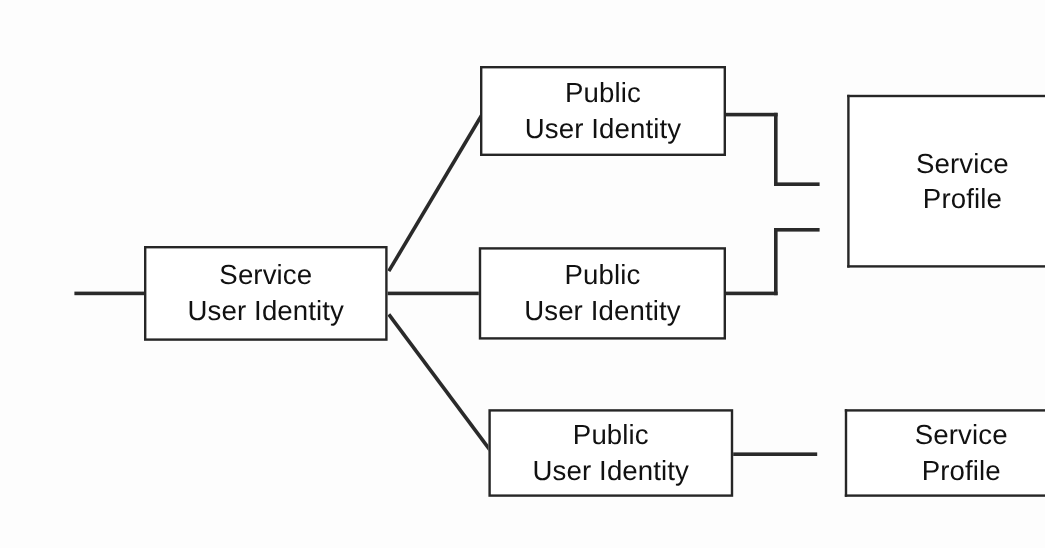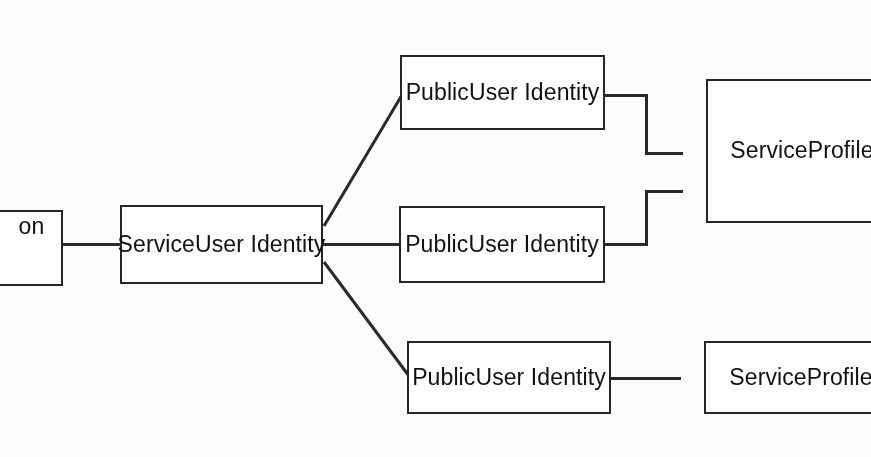--- a/index.html
+++ b/index.html
@@ -15,21 +15,21 @@
     background: #fdfdfd;
     overflow: hidden;
     font-family: "Liberation Sans", sans-serif;
   }
   .node {
     position: absolute;
     box-sizing: border-box;
     background: #ffffff;
     border: 2px solid #262626;
     display: flex;
-    flex-direction: row;
+    flex-direction: column;
     align-items: center;
     justify-content: center;
     color: #111111;
     font-size: 23px;
     line-height: 1.28;
     letter-spacing: 0.1px;
     text-align: center;
     white-space: nowrap;
   }
   .node .ln { display: block; }
@@ -77,23 +77,20 @@
   <div class="edge h" style="left:604px; top:94px; width:44px;"></div>
   <div class="edge v" style="left:645px; top:94px; height:61px;"></div>
   <div class="edge h" style="left:645px; top:152px; width:38px;"></div>
 
   <div class="edge h" style="left:604px; top:243px; width:44px;"></div>
   <div class="edge v" style="left:645px; top:190px; height:56px;"></div>
   <div class="edge h" style="left:645px; top:190px; width:38px;"></div>
 
   <div class="edge h" style="left:609px; top:377px; width:72px;"></div>
 
-  <div class="node clipped-left" style="left:0px; top:210px; width:63px; height:76px;">
-    <span class="ln">on</span>
-  </div>
 
   <div class="node" style="left:120px; top:205px; width:203px; height:79px;">
     <span class="ln">Service</span>
     <span class="ln">User Identity</span>
   </div>
 
   <div class="node" style="left:400px; top:55px; width:205px; height:75px;">
     <span class="ln">Public</span>
     <span class="ln">User Identity</span>
   </div>

